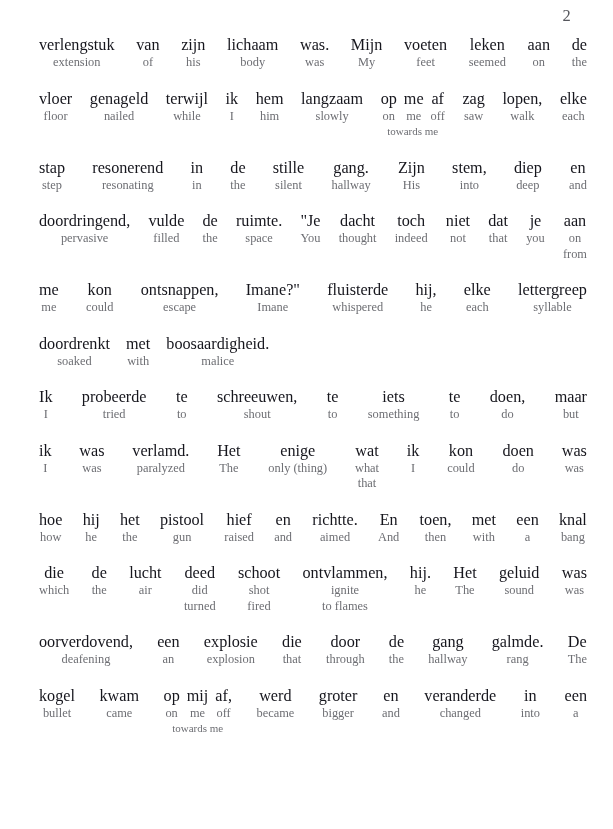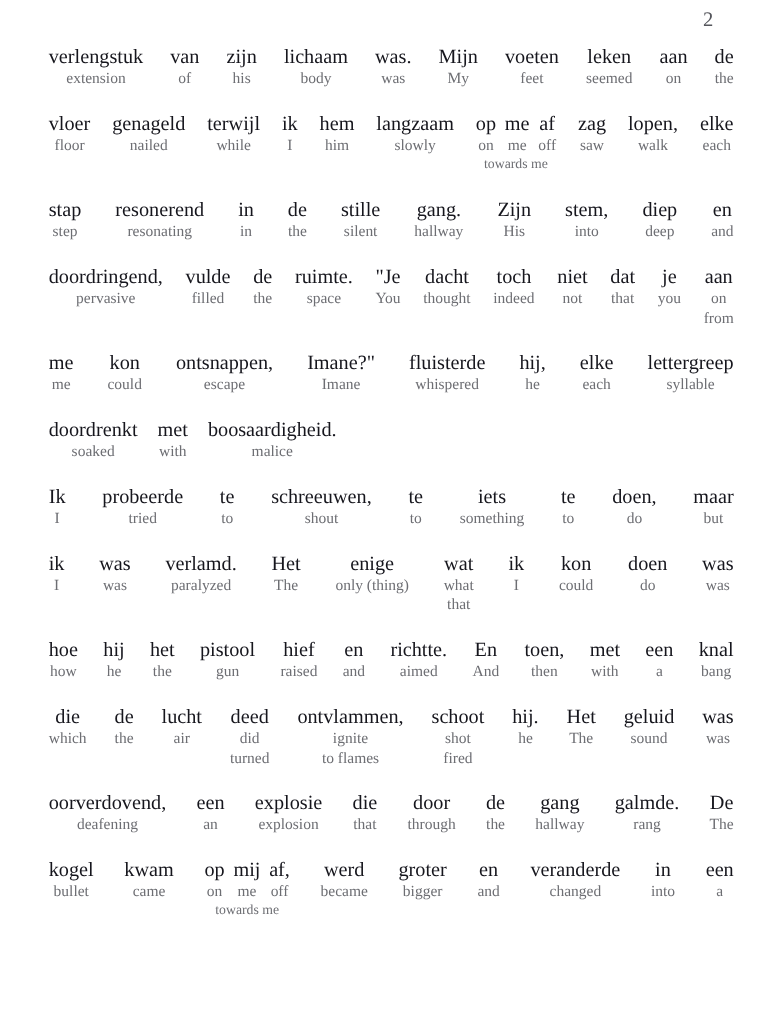--- a/index.html
+++ b/index.html
@@ -495,28 +495,28 @@
         <div class="word-pair">
           <div class="source-word">lucht</div>
           <div class="gloss-word">air</div>
         </div>
         <div class="word-pair">
           <div class="source-word">deed</div>
           <div class="gloss-word">did</div>
           <div class="gloss-word">turned</div>
         </div>
         <div class="word-pair">
+          <div class="source-word">schoot</div>
+          <div class="gloss-word">shot</div>
+          <div class="gloss-word">fired</div>
+        </div>
+        <div class="word-pair">
           <div class="source-word">ontvlammen,</div>
           <div class="gloss-word">ignite</div>
           <div class="gloss-word">to flames</div>
-        </div>
-        <div class="word-pair">
-          <div class="source-word">schoot</div>
-          <div class="gloss-word">shot</div>
-          <div class="gloss-word">fired</div>
         </div>
         <div class="word-pair">
           <div class="source-word">hij.</div>
           <div class="gloss-word">he</div>
         </div>
         <div class="word-pair">
           <div class="source-word">Het</div>
           <div class="gloss-word">The</div>
         </div>
         <div class="word-pair">

